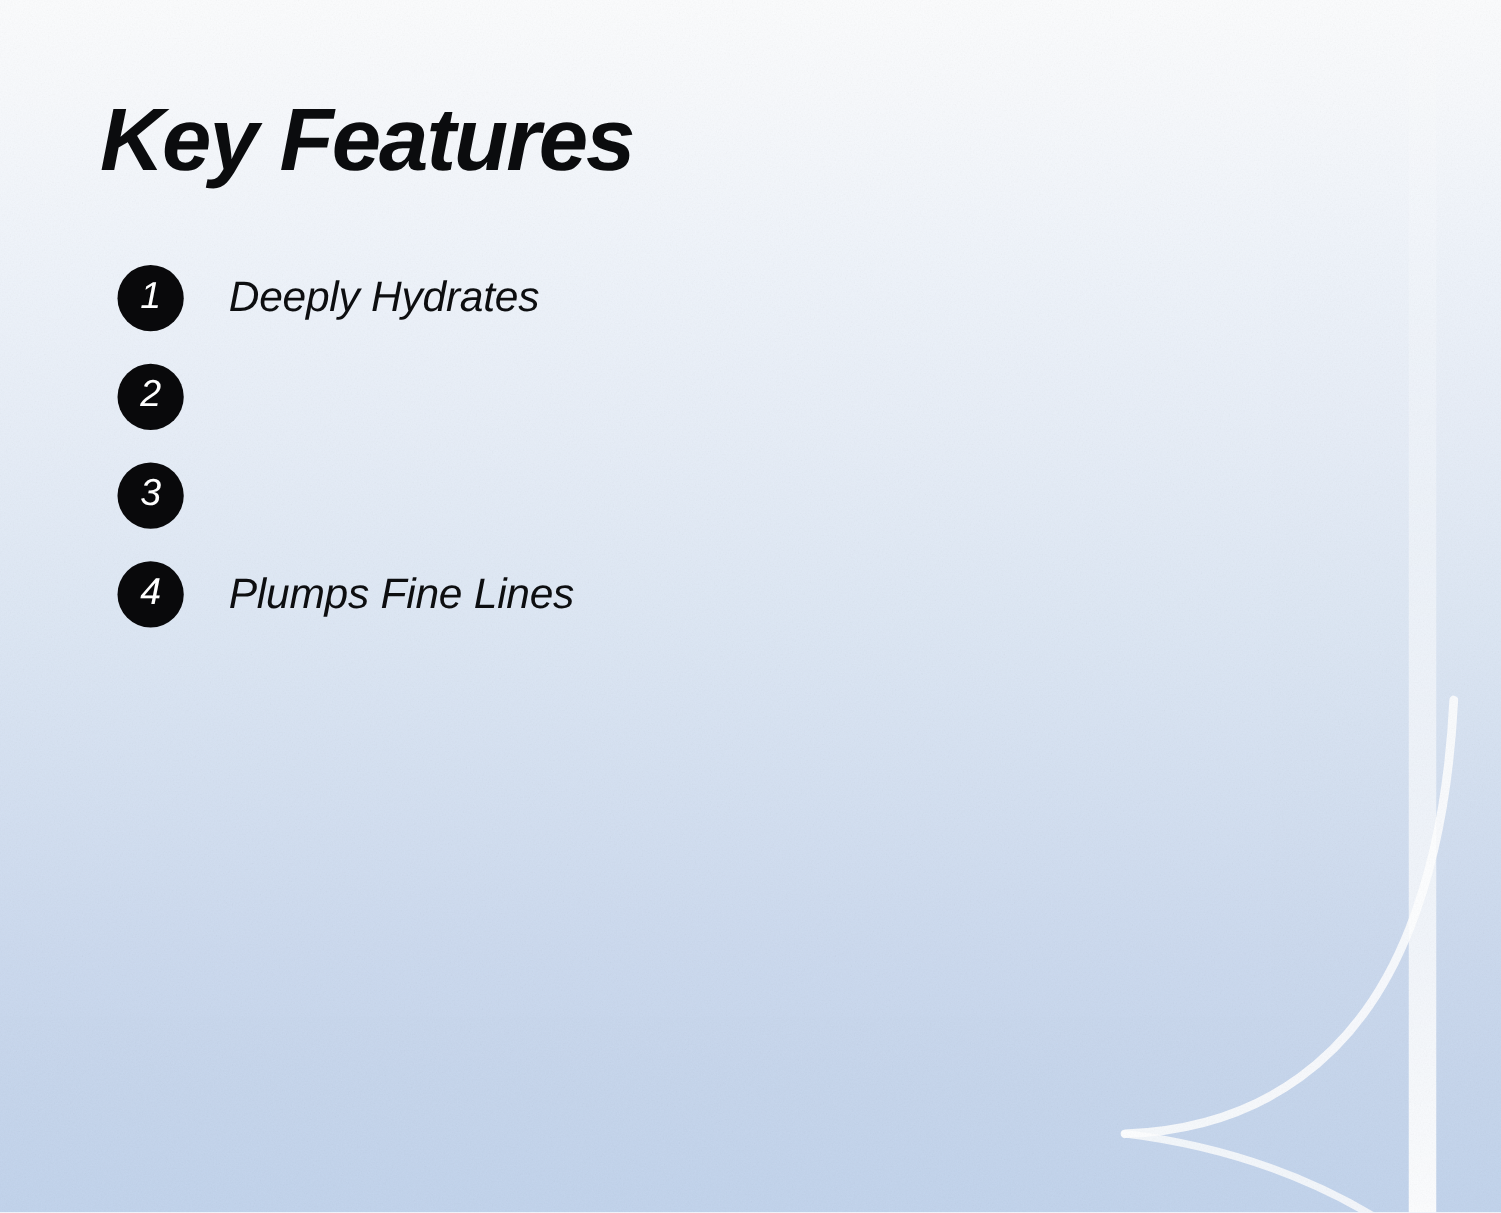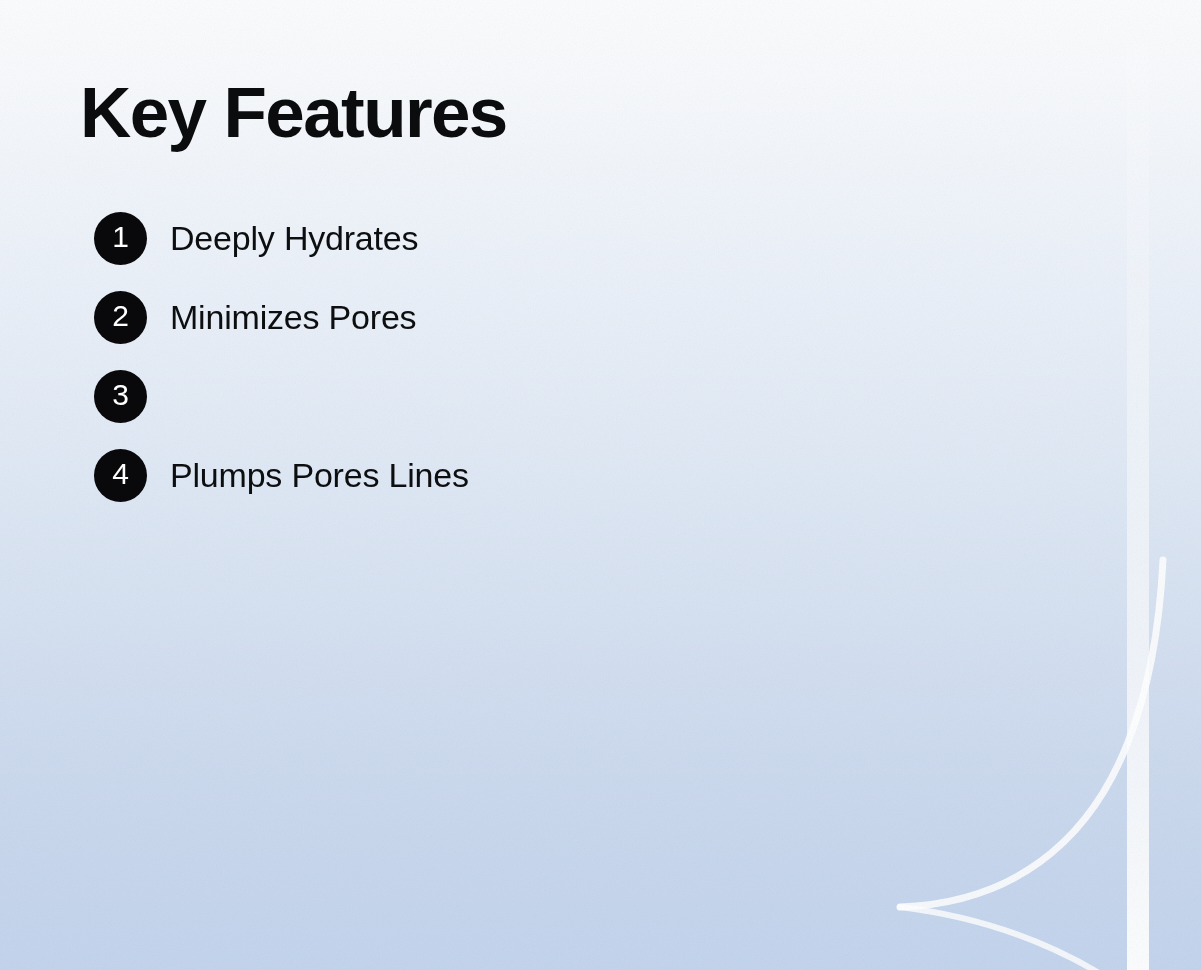--- a/index.html
+++ b/index.html
@@ -19,20 +19,21 @@
         #fbfcfd 0%,
         #f7f9fc 8%,
         #eef3fa 22%,
         #e6edf7 36%,
         #dde7f4 50%,
         #d4e0f1 64%,
         #cbd9ee 78%,
         #c5d5ec 90%,
         #c1d3ec 100%
       );
+    font-style: italic;
   }
 
   
   #decor {
     position: absolute;
     inset: 0;
     width: 100%;
     height: 100%;
     pointer-events: none;
   }
@@ -98,21 +99,21 @@
     justify-content: center;
     font-size: 30px;
     font-weight: 400;
     line-height: 1;
     letter-spacing: 0;
     padding-bottom: 2px;
     box-sizing: border-box;
   }
 
   .feature-label {
-    margin-left: 23px;
+    margin-left: 36px;
     font-size: 34px;
     font-weight: 500;
     letter-spacing: -0.2px;
     color: #0d0e10;
     white-space: nowrap;
   }
 </style>
 </head>
 <body>
 
@@ -159,27 +160,26 @@
 
     <ul class="feature-list">
 
       <li class="feature-item">
         <span class="feature-badge">1</span>
         <span class="feature-label">Deeply Hydrates</span>
       </li>
 
       <li class="feature-item">
         <span class="feature-badge">2</span>
-        <span class="feature-label">Minimizes Pores</span>
       </li>
 
       <li class="feature-item">
         <span class="feature-badge">3</span>
       </li>
 
       <li class="feature-item">
         <span class="feature-badge">4</span>
-        <span class="feature-label">Plumps Pores Lines</span>
+        <span class="feature-label">Plumps Fine Lines</span>
       </li>
 
     </ul>
   </div>
 </div>
 
 </body></html>

